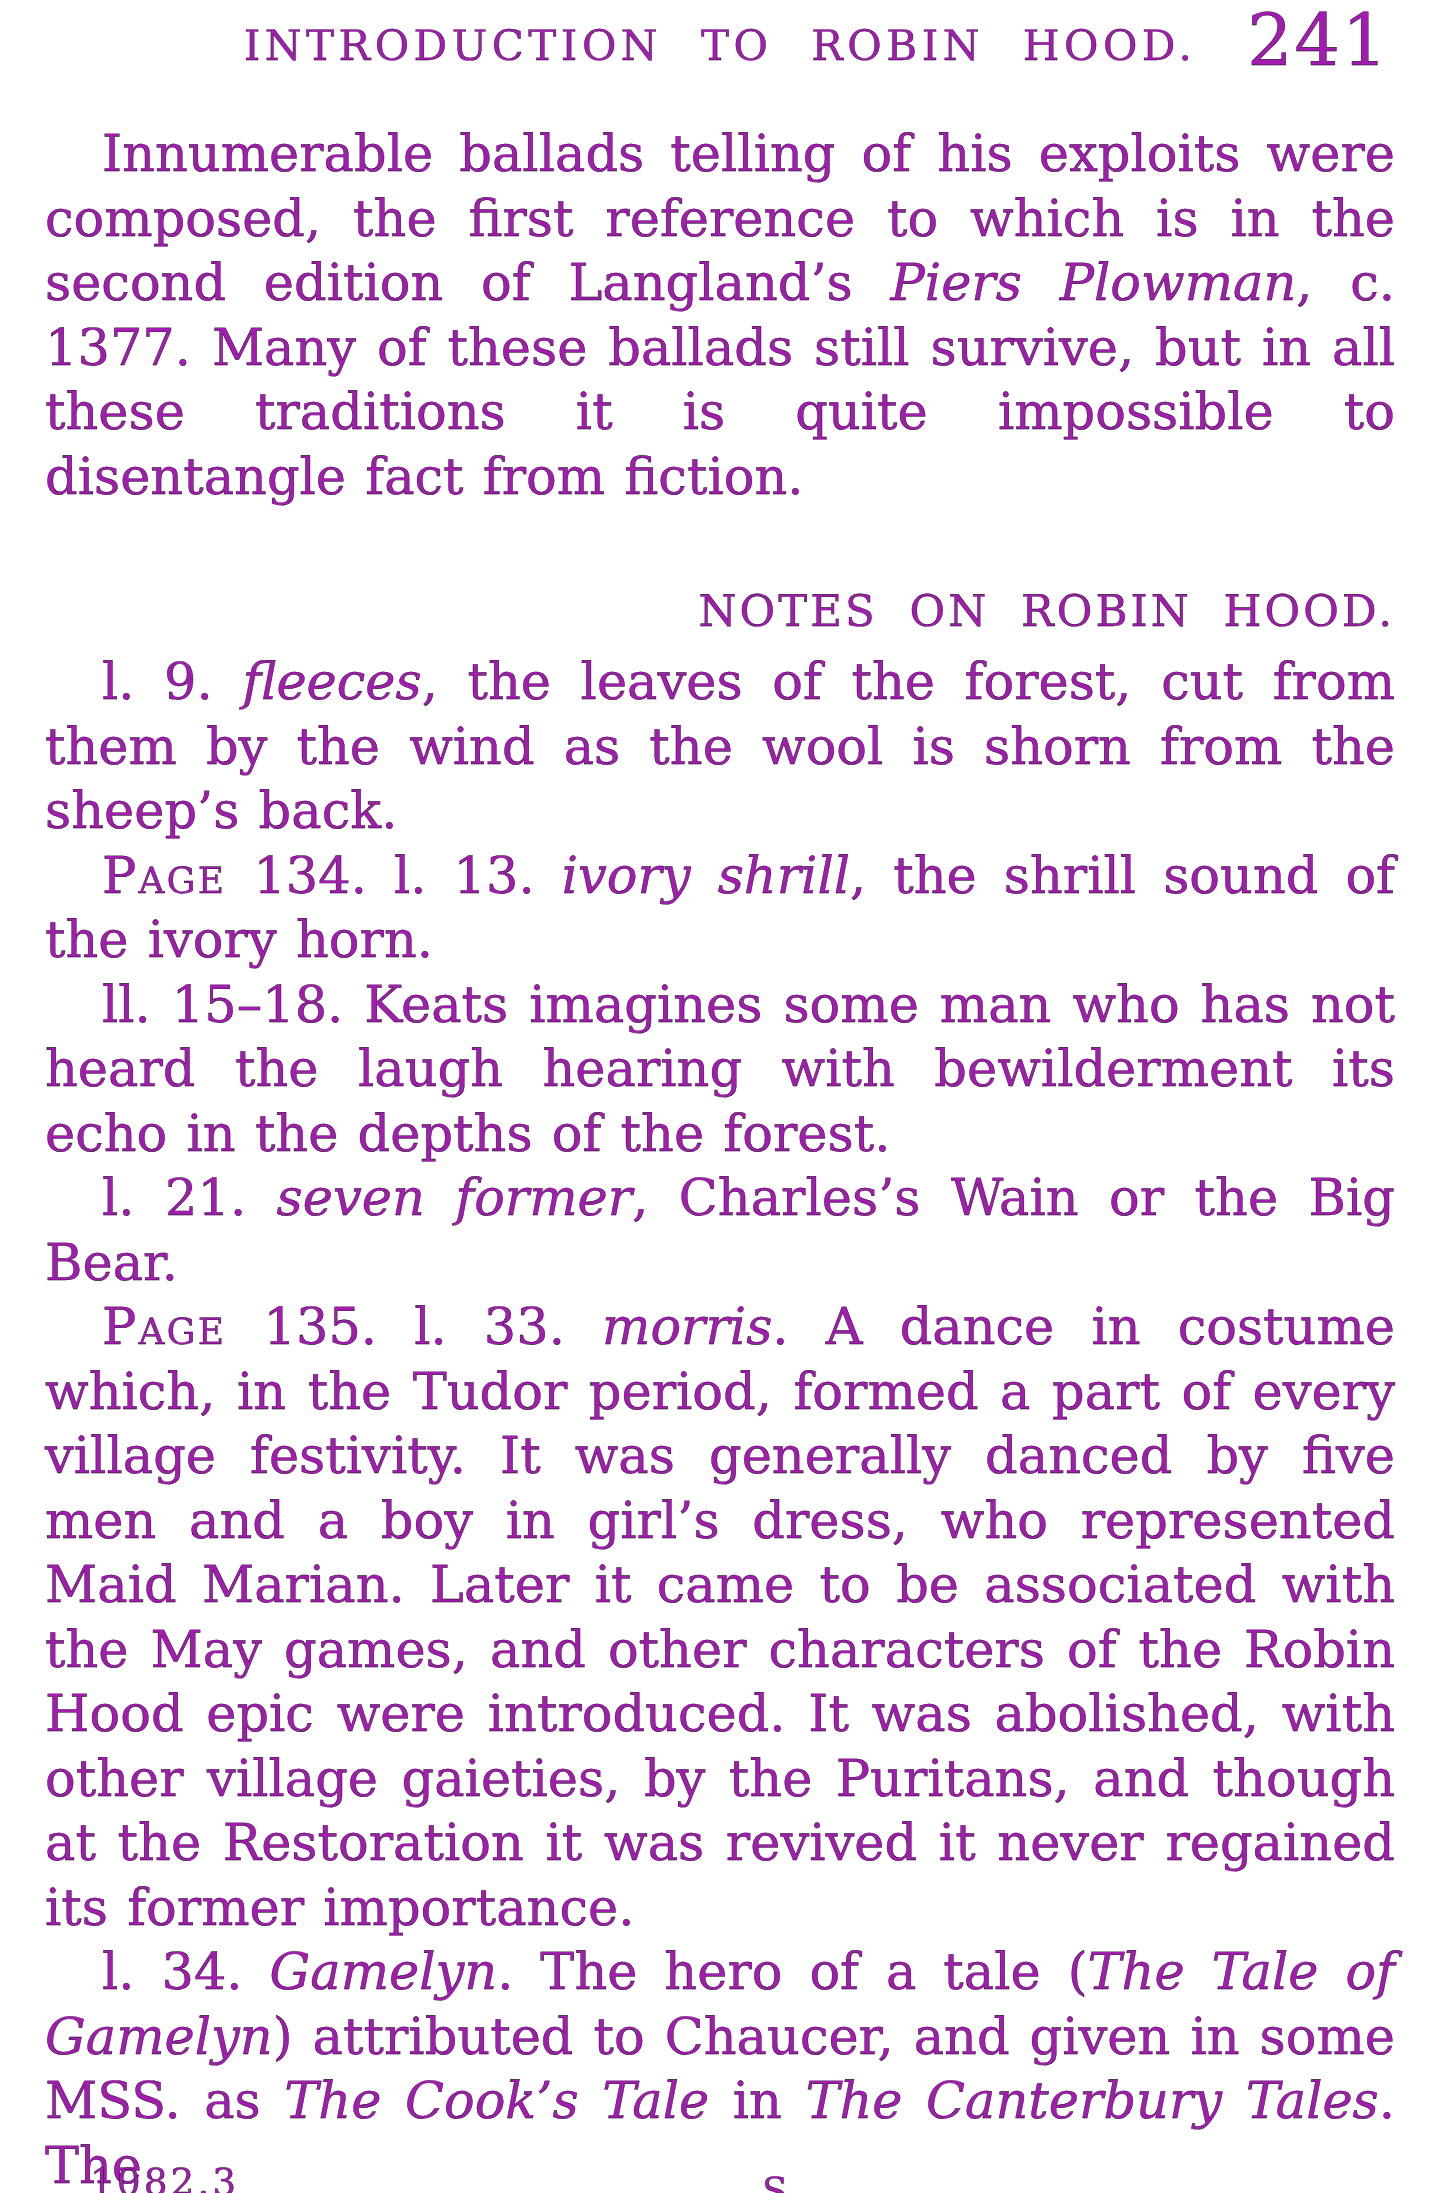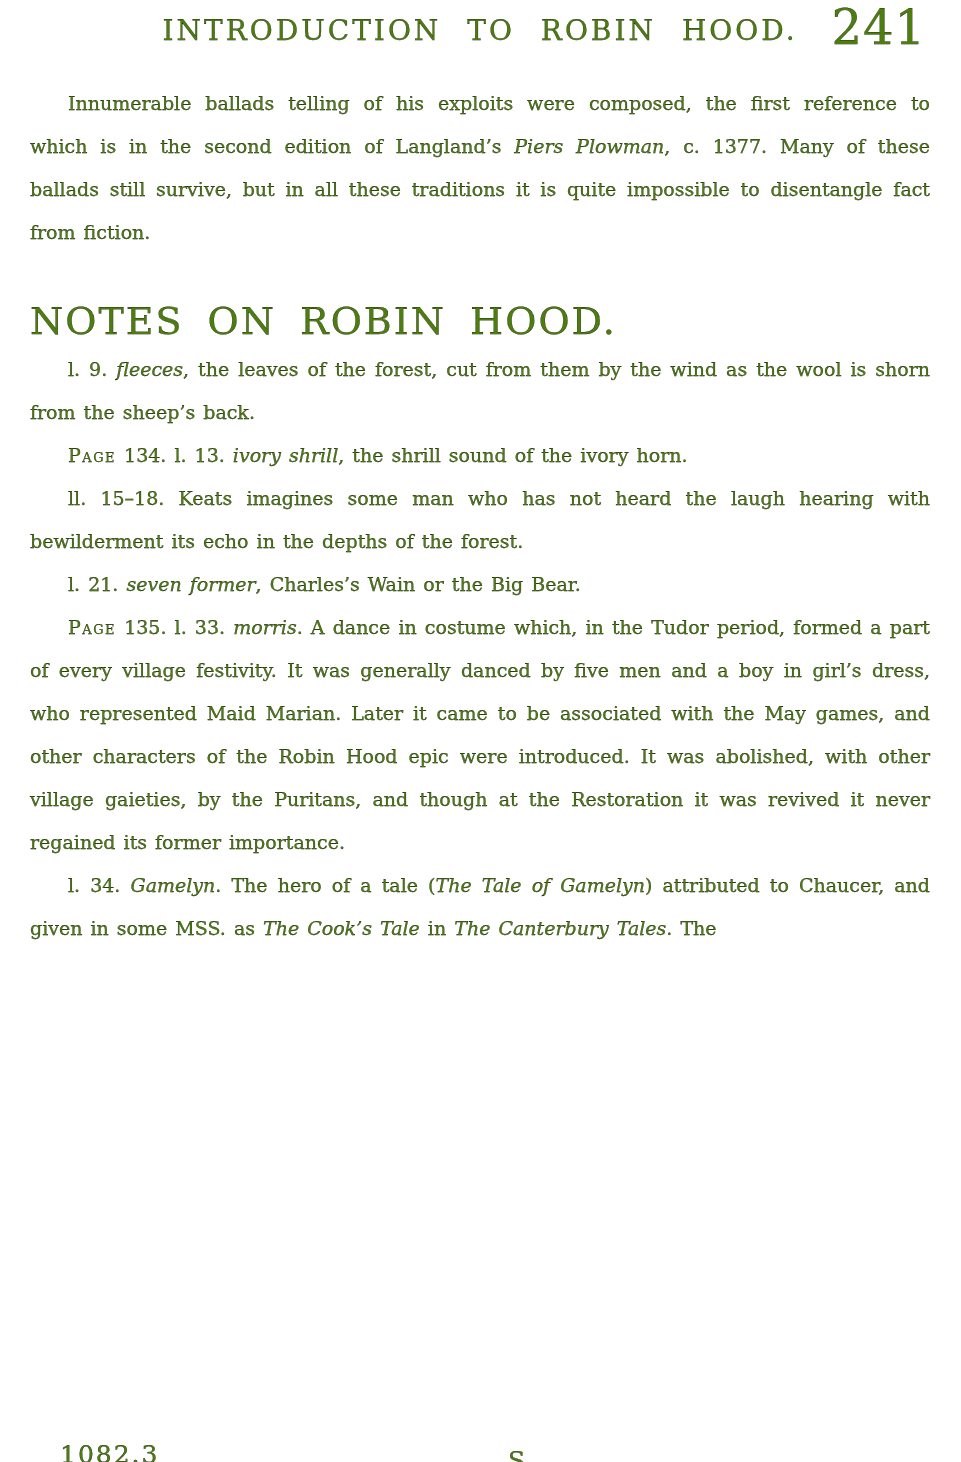--- a/index.html
+++ b/index.html
@@ -3,21 +3,21 @@
 <meta charset="utf-8">
 <style>
   * { box-sizing: border-box; }
   html, body { margin: 0; padding: 0; background: #ffffff; }
 
   .page {
     position: relative;
     width: 961px;
     height: 1462px;
     background: #ffffff;
-    color: #4d7c0f;
+    color: #a21caf;
     font-family: "DejaVu Serif", serif;
     overflow: hidden;
     -webkit-text-stroke: 0.25px #000;
   }
 
   .textblock {
     padding: 0 31px 0 30px;
   }
 
   
@@ -39,32 +39,32 @@
     right: 4px;
     top: -4px;
     font-size: 48px;
     line-height: 42px;
     letter-spacing: 1px;
   }
 
   
   .para {
     margin: 0;
-    font-size: 19px;
+    font-size: 34px;
     line-height: 43px;
     text-align: justify;
     text-indent: 38px;
     word-spacing: 2px;
   }
   .intro { margin-top: 30px; }
 
   .section-heading {
     margin: 46px 0 5px 0;
-    text-align: left;
-    font-size: 38px;
+    text-align: right;
+    font-size: 29px;
     line-height: 43px;
     font-weight: normal;
     letter-spacing: 2px;
     word-spacing: 10px;
   }
 
   .notes { margin: 0; padding: 0; list-style: none; }
   .notes .para { display: block; }
 
   .it { font-style: italic; }

